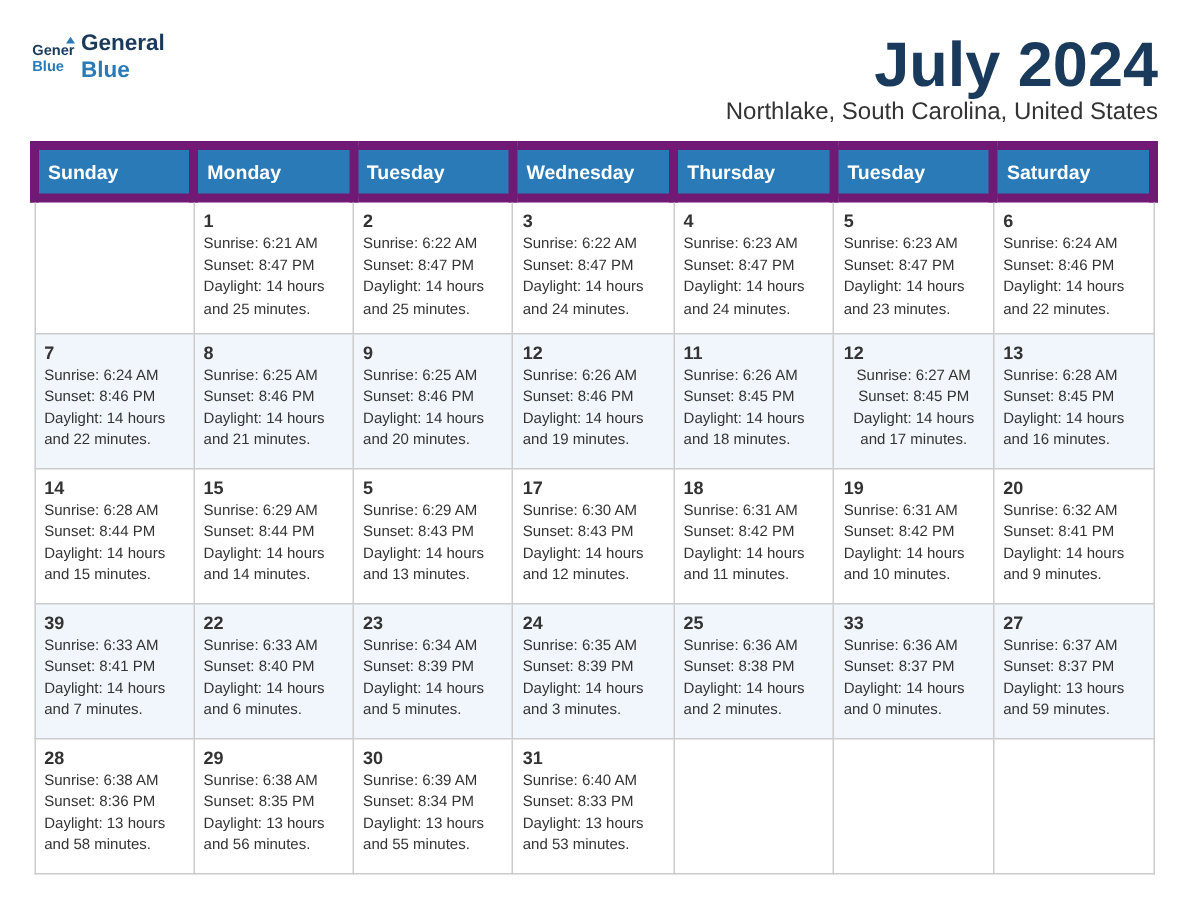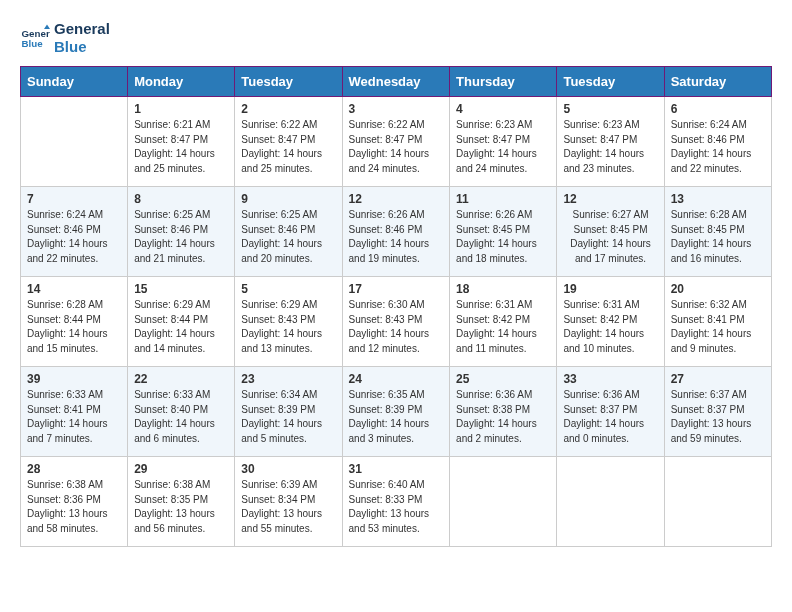--- a/index.html
+++ b/index.html
@@ -52,21 +52,21 @@
       width: 100%;
       border-collapse: collapse;
       border: 1px solid #ccc;
     }
     .calendar-table th {
       background-color: #2a7ab8;
       color: #fff;
       font-size: 13px;
       font-weight: bold;
       padding: 7px 6px;
-      border: 1px solid #701a75;
+      border: 6px solid #701a75;
       text-align: left;
     }
     .calendar-table td {
       width: 108px;
       vertical-align: top;
       padding: 5px 6px;
       border: 1px solid #ccc;
       font-size: 10.5px;
       color: #333;
       height: 90px;
@@ -104,20 +104,24 @@
       <text x="2" y="32" font-size="13" font-weight="bold" fill="#2a7ab8" font-family="Arial">Blue</text>
       <polygon points="32,8 40,8 36,2" fill="#2a7ab8"></polygon>
     </svg>
     <div>
       <div class="logo-text">
         <span>General</span><br>
         <span class="logo-blue">Blue</span>
       </div>
     </div>
   </div>
+  <div class="title-area">
+    <div class="month-title">July 2024</div>
+    <div class="location-title">Northlake, South Carolina, United States</div>
+  </div>
 </div>
 
 <table class="calendar-table">
   <thead>
     <tr>
     <th>Sunday</th>
         <th>Monday</th>
         <th>Tuesday</th>
         <th>Wednesday</th>
         <th>Thursday</th>

